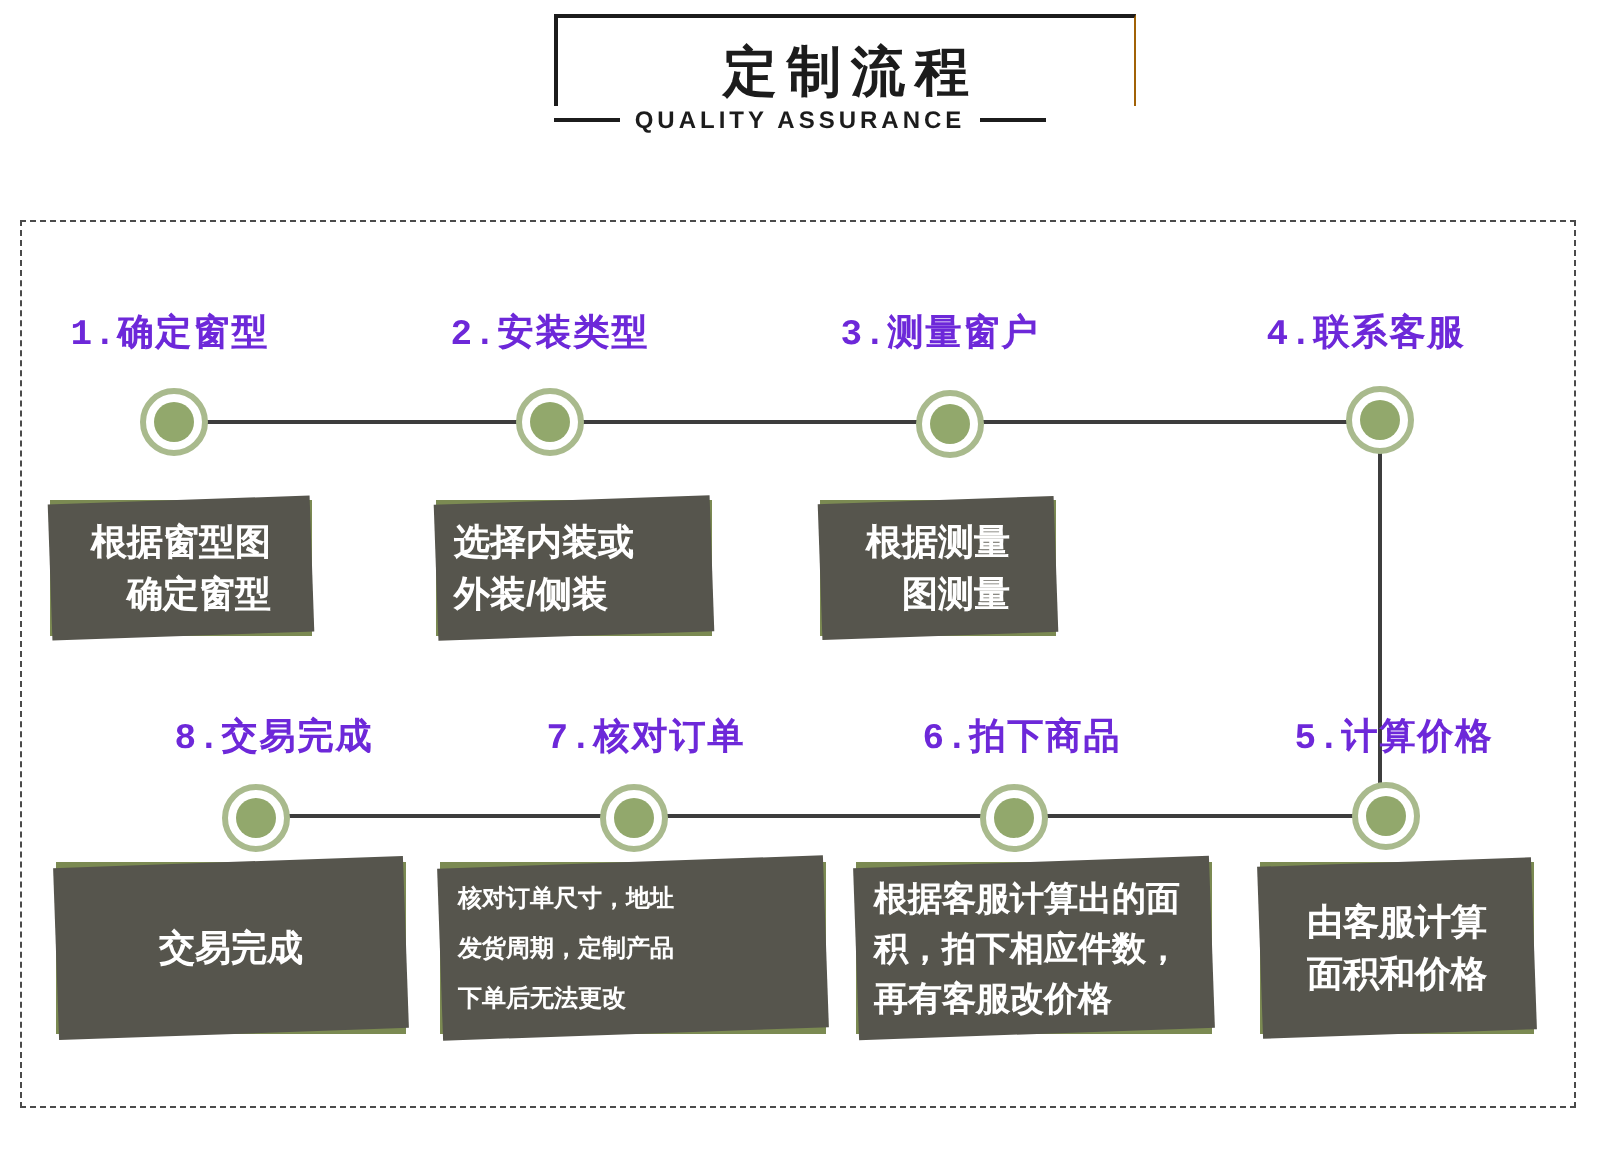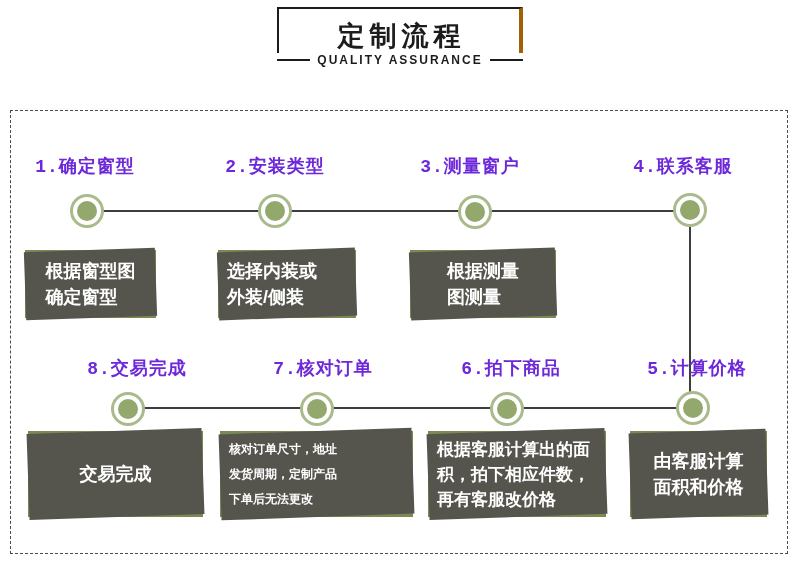--- a/index.html
+++ b/index.html
@@ -14,25 +14,25 @@
     height: 582px;
     background: #ffffff;
     overflow: hidden;
   }
 
   
   .header-box {
     position: absolute;
     left: 277px;
     top: 7px;
-    width: 246px;
+    width: 291px;
     height: 46px;
     border-top: 2px solid #1c1c1c;
     border-left: 2px solid #1c1c1c;
-    border-right: 4px solid #a16207;
+    border-right: 1px solid #a16207;
     box-sizing: border-box;
   }
   .header-title {
     position: absolute;
     left: 0; right: 0;
     top: 9px;
     text-align: center;
     font-size: 27px;
     font-weight: bold;
     color: #1c1c1c;
@@ -148,29 +148,29 @@
     z-index: 2;
   }
   .box::before {
     content: "";
     position: absolute;
     inset: 0;
     background: #56554d;
     transform: rotate(-2deg);
     z-index: -1;
   }
-  .box.center { justify-content: center; text-align: left; }
+  .box.center { justify-content: center; text-align: right; }
   .box.left   { justify-content: flex-start; text-align: left; padding: 0 9px; }
 
   .row1 { top: 250px; height: 68px; font-size: 18px; line-height: 26px; }
   .row2 { top: 431px; height: 86px; }
 
   .b1 { left: 25px;  width: 131px; }
   .b2 { left: 218px; width: 138px; padding-left: 12px; }
-  .b3 { left: 410px; width: 146px; }
+  .b3 { left: 410px; width: 118px; }
   .b4 { left: 593px; width: 135px; }
 
   .b8 { left: 28px;  width: 175px; font-size: 18px; }
   .b7 { left: 220px; width: 193px; font-size: 12px; line-height: 25px; }
   .b6 { left: 428px; width: 178px; font-size: 17px; line-height: 25px; }
   .b5 { left: 630px; width: 137px; font-size: 18px; line-height: 26px; }
 </style>
 </head>
 <body>
 

